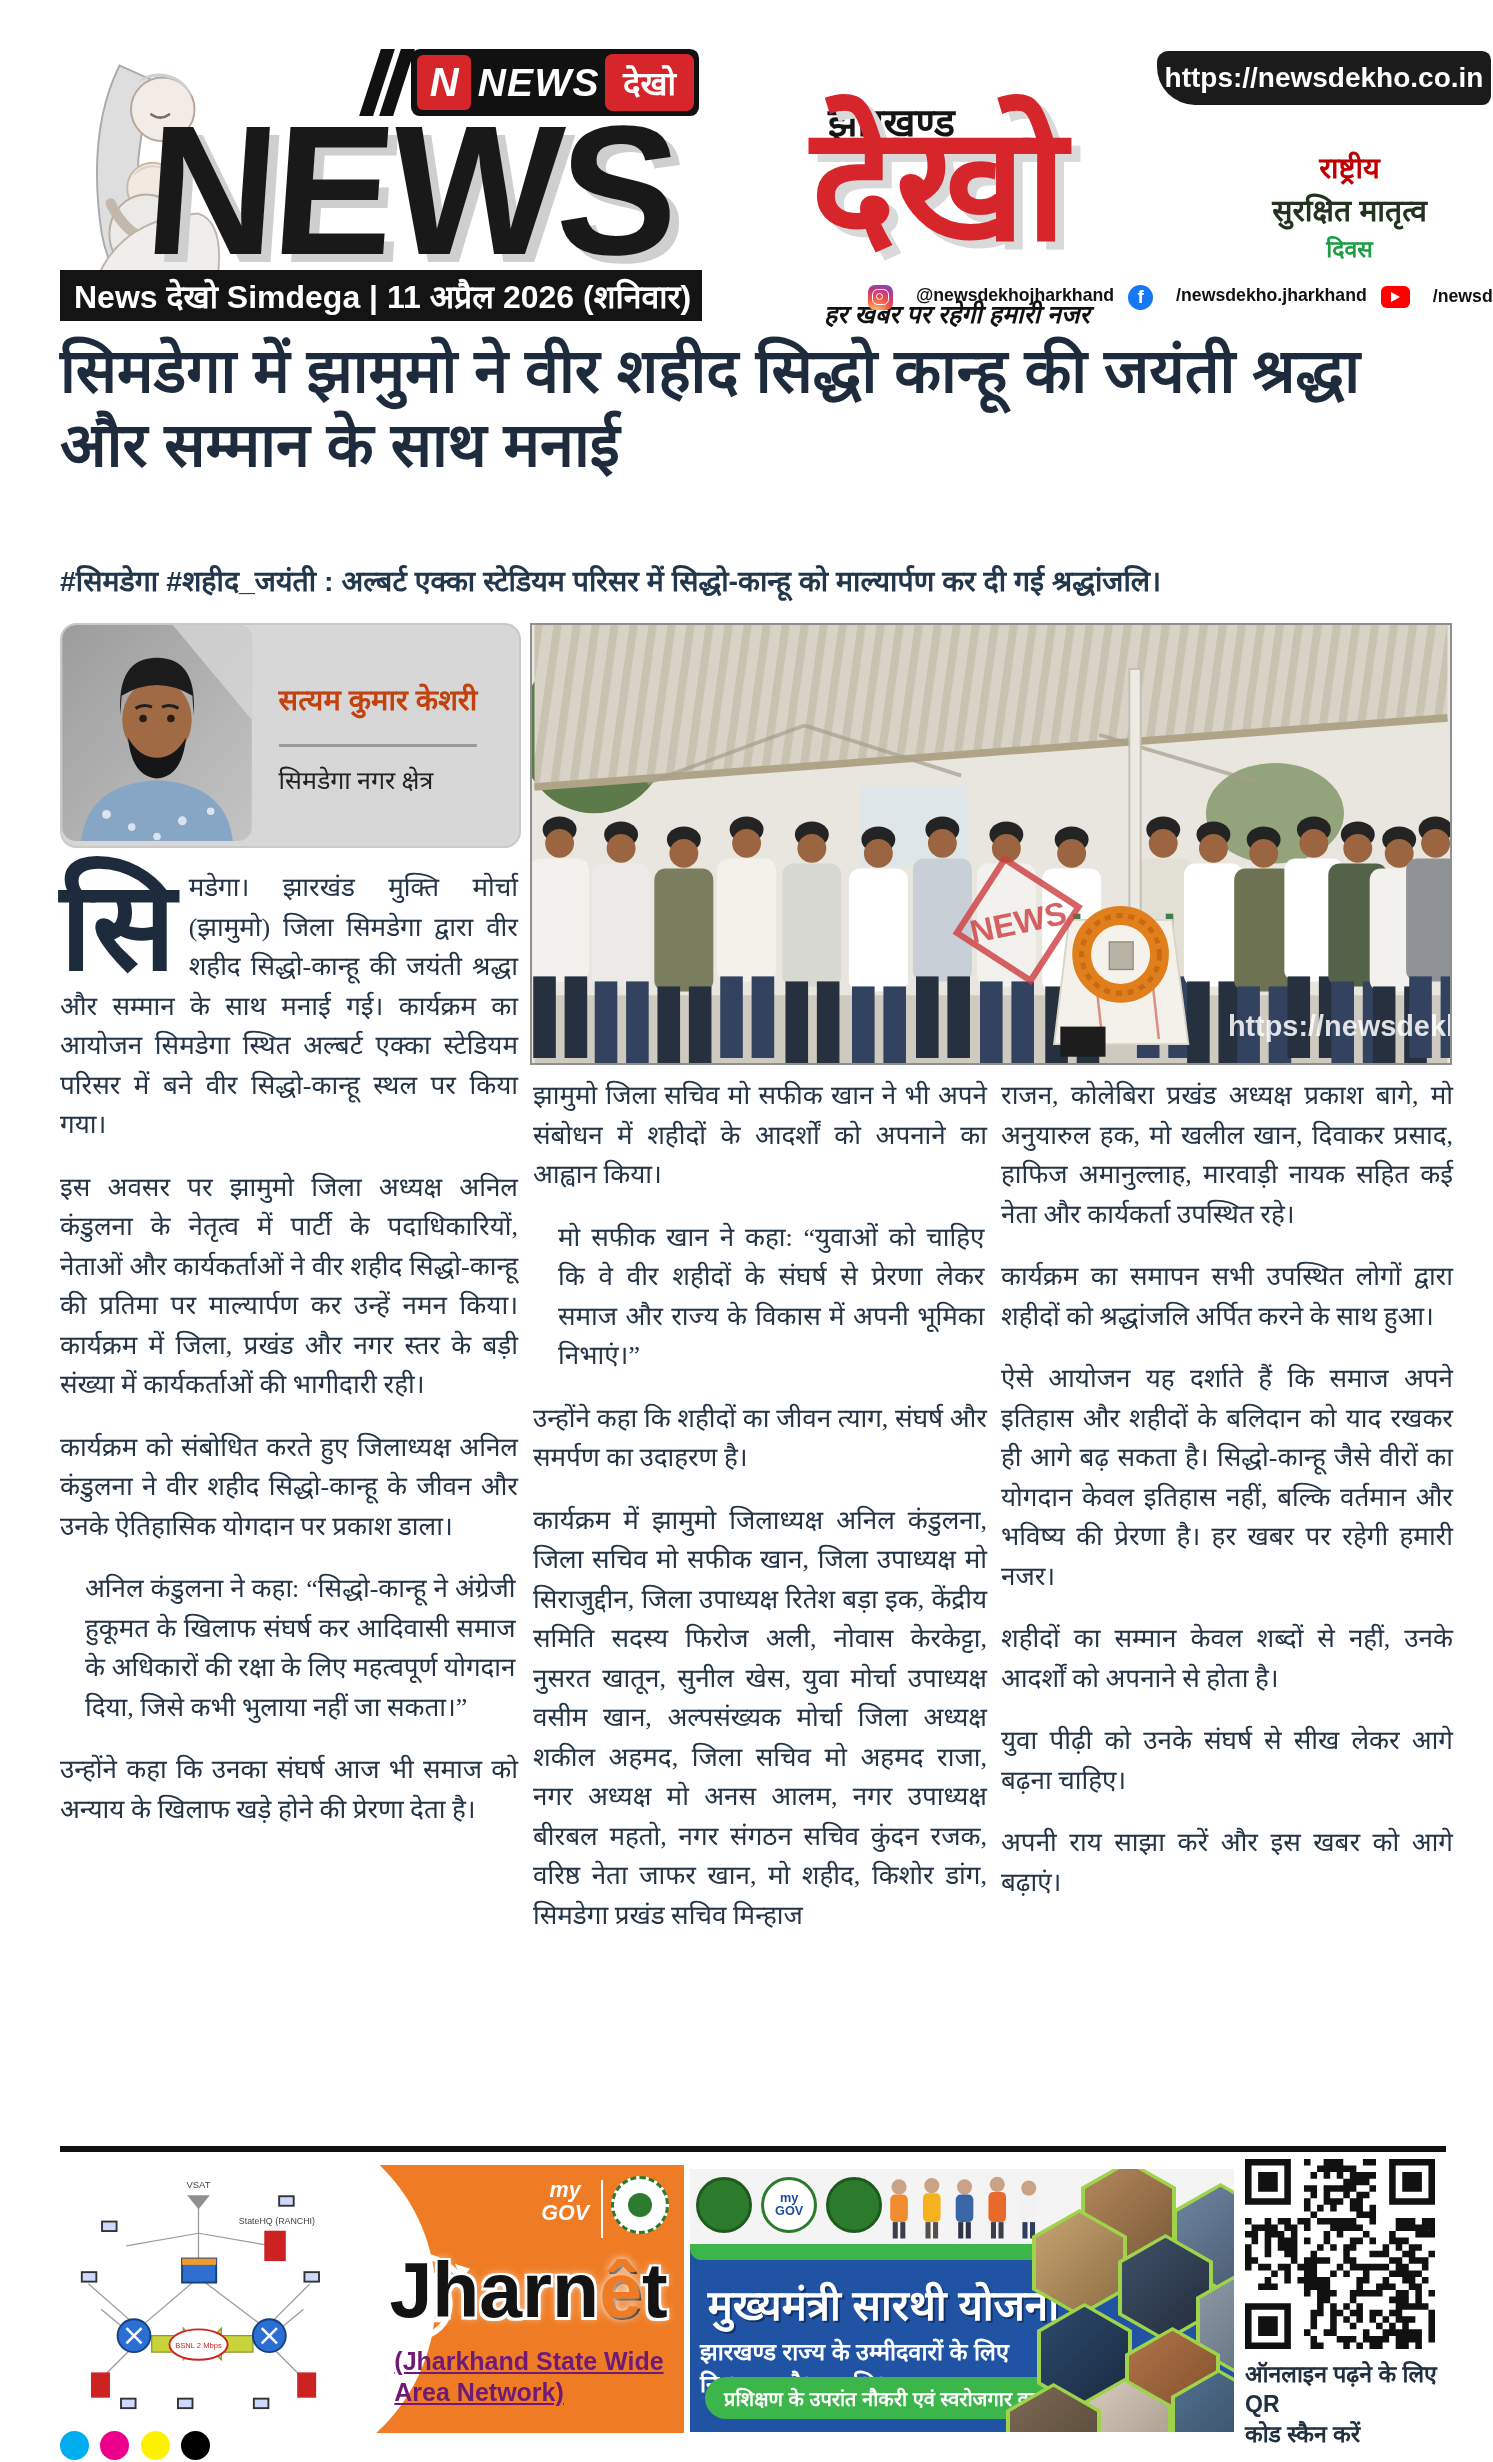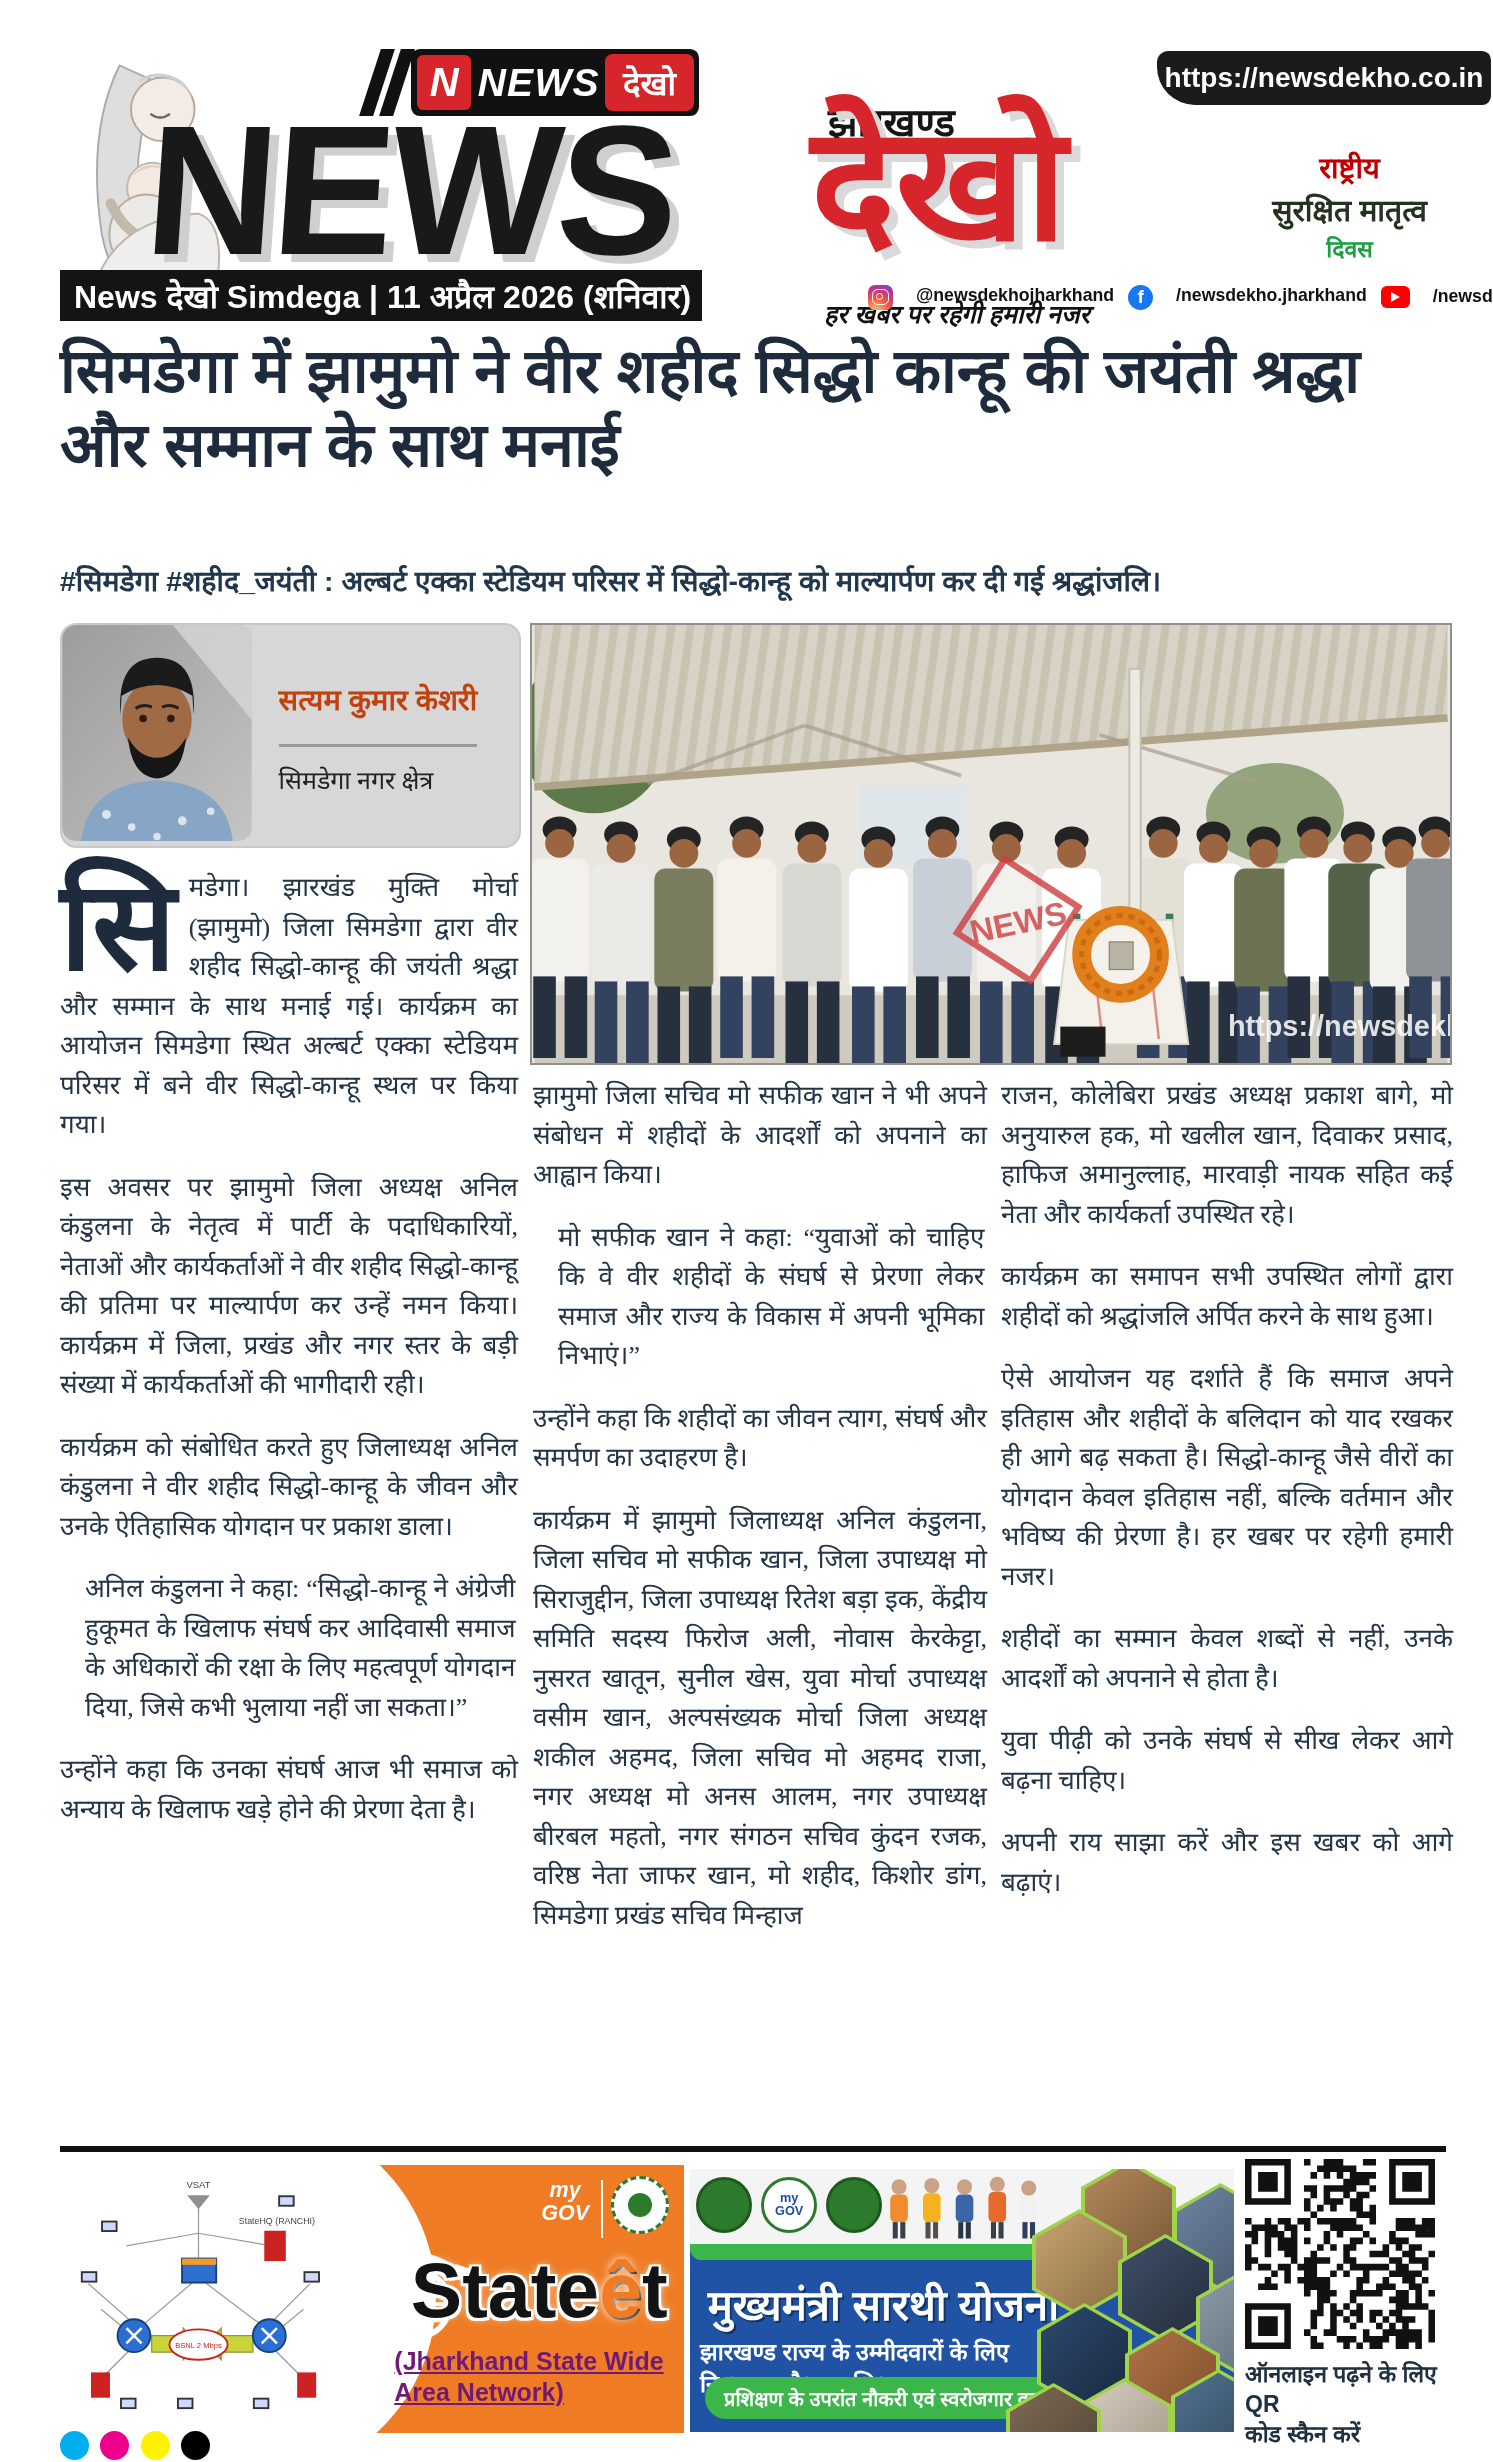--- a/index.html
+++ b/index.html
@@ -442,21 +442,21 @@
     <line x1="46" y1="126" x2="134" y2="126" stroke="#fff" stroke-width="5"></line>
     <path d="M20 60 A85 85 0 0 1 160 60" fill="none" stroke="#fff" stroke-width="9"></path>
     <polygon points="160,60 150,36 174,44" fill="#fff"></polygon>
   </svg>
   <div class="jh-mygov">
     <div>my</div>
     <div>GOV</div>
   </div>
   <div class="jh-div"></div>
   <div class="jh-emblem"></div>
-  <div class="jh-title"><span>State</span><span class="e">ê</span><span>t</span></div>
+  <div class="jh-title"><span>Jharn</span><span class="e">ê</span><span>t</span></div>
   <div class="jh-sub">(Jharkhand State Wide Area Network)</div>
 </div>
 
 <div class="abs ad-sarthi">
   <div class="sa-top"></div>
   <div class="sa-logos">
     <div class="sa-logo solid"></div>
     <div class="sa-logo">my GOV</div>
     <div class="sa-logo solid"></div>
   </div>

